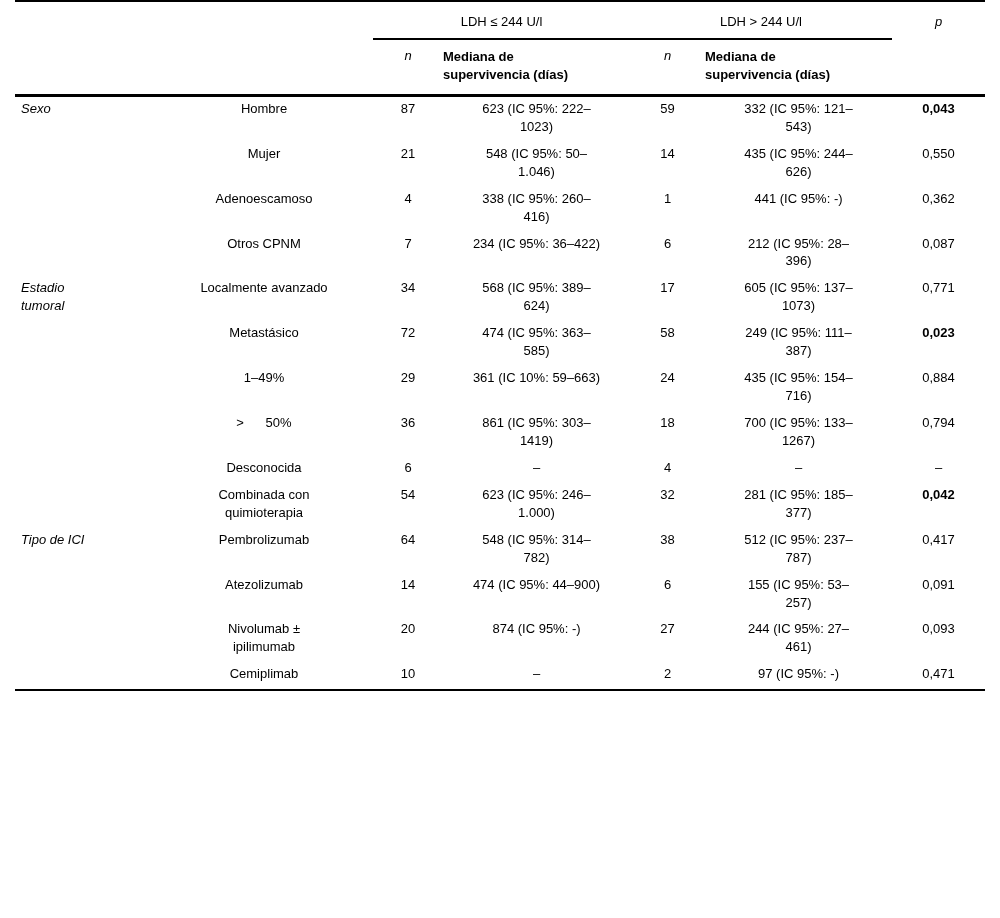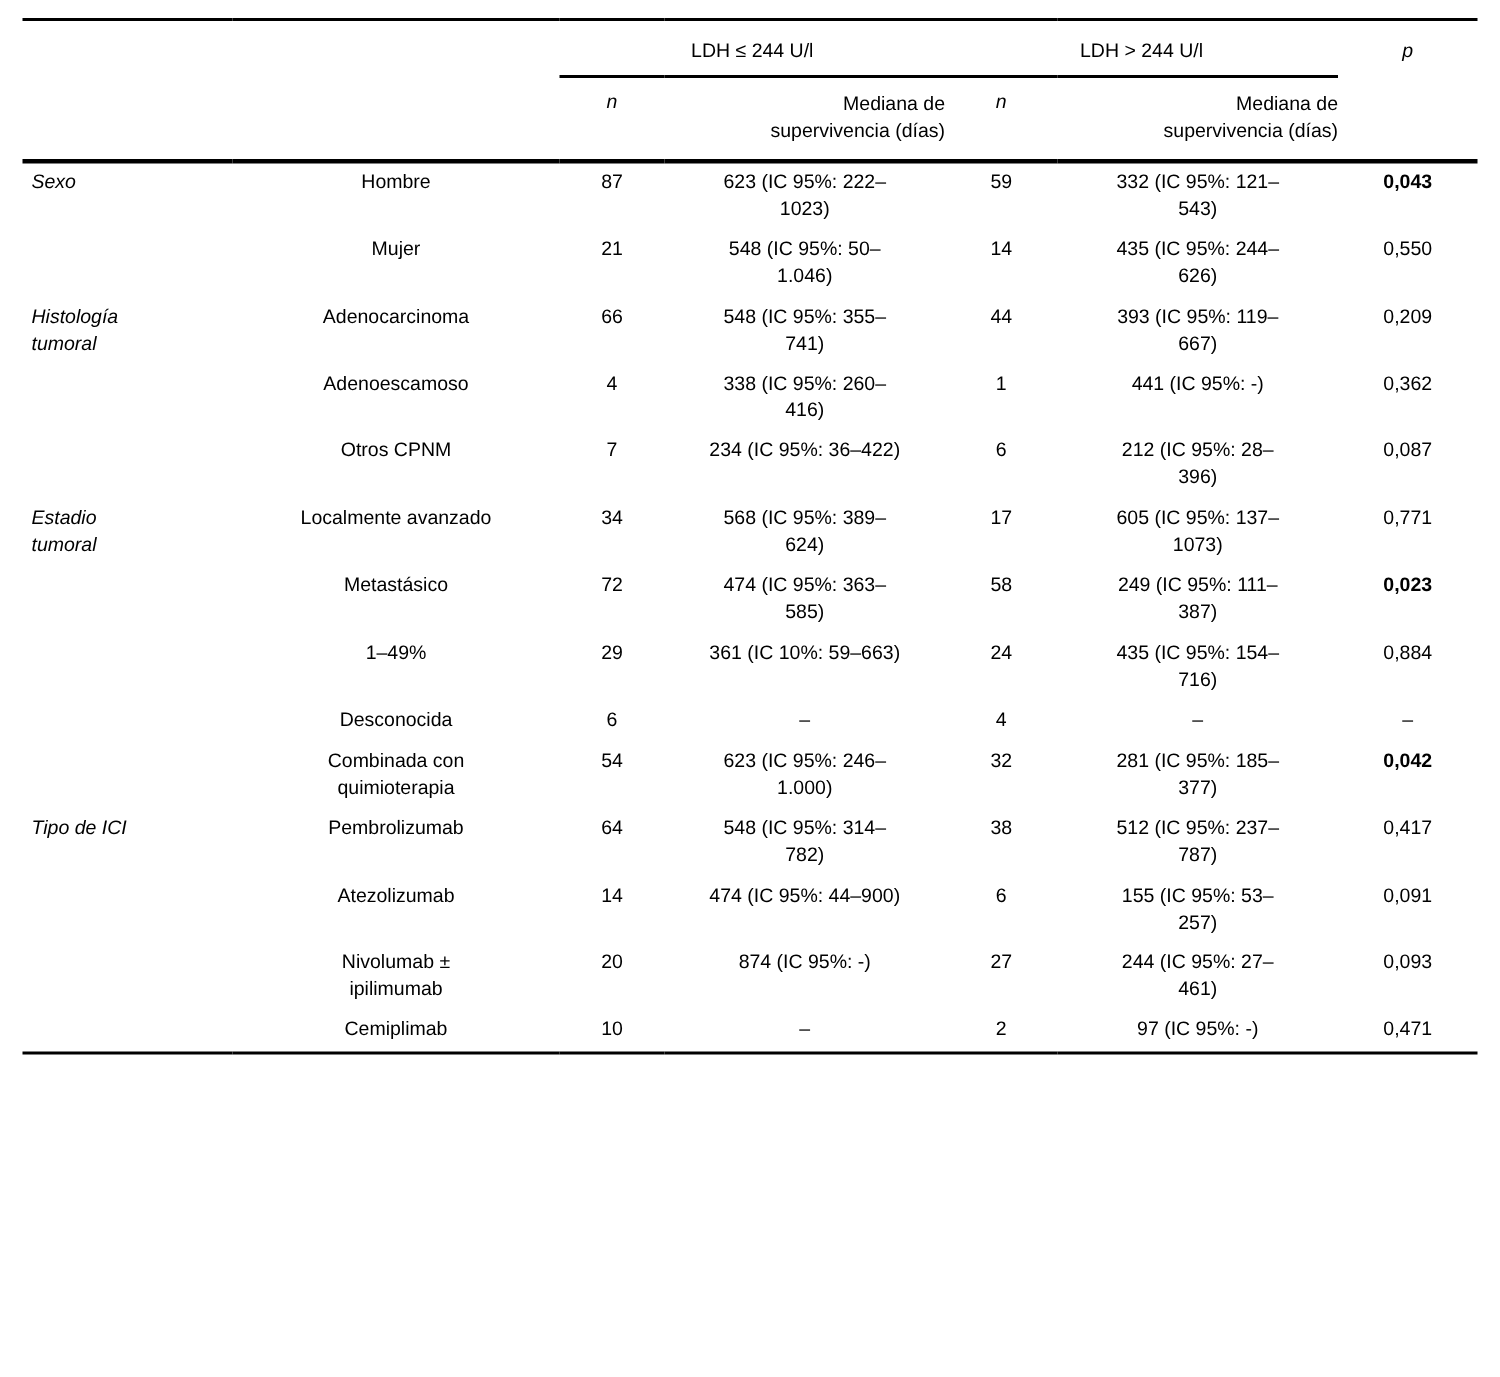--- a/index.html
+++ b/index.html
@@ -8,21 +8,21 @@
     background: #ffffff;
     color: #000000;
     font-family: "Liberation Sans", sans-serif;
     font-size: 13px;
   }
   .page {
     width: 1000px;
     height: 918px;
     background: #ffffff;
     box-sizing: border-box;
-    padding: 12px 15px 0 15px;
+    padding: 0 15px 0 15px;
   }
   table.survival {
     width: 970px;
     border-collapse: collapse;
     table-layout: fixed;
     border-top: 2px solid #000;
     border-bottom: 2px solid #000;
   }
   col.c-group  { width: 140px; }
   col.c-sub    { width: 218px; }
@@ -46,25 +46,26 @@
     padding: 12px 0 9px 0;
     vertical-align: top;
   }
   .n-head {
     text-align: center;
     font-style: italic;
     padding: 8px 0 10px 0;
     vertical-align: top;
   }
   .med-head {
-    text-align: right;
+    text-align: left;
     white-space: pre-line;
     padding: 8px 0 10px 0;
     vertical-align: top;
     line-height: 1.38;
+    font-weight: bold;
   }
   tbody td {
     vertical-align: top;
     padding: 3px 4px 6px 4px;
     line-height: 1.38;
   }
   td.group { font-style: italic; white-space: pre-line; text-align: left; padding-left: 6px; }
   td.sub   { white-space: pre-wrap; text-align: center; }
   td.num   { text-align: center; }
   td.med   { text-align: center; white-space: pre-line; }
@@ -122,32 +123,20 @@
           <td class="sub">Mujer</td>
           <td class="num">21</td>
           <td class="med">548 (IC 95%: 50–
 1.046)</td>
           <td class="num">14</td>
           <td class="med">435 (IC 95%: 244–
 626)</td>
           <td class="pval">0,550</td>
         </tr>
         <tr>
-          <td class="group">Histología
-tumoral</td>
-          <td class="sub">Adenocarcinoma</td>
-          <td class="num">66</td>
-          <td class="med">548 (IC 95%: 355–
-741)</td>
-          <td class="num">44</td>
-          <td class="med">393 (IC 95%: 119–
-667)</td>
-          <td class="pval">0,209</td>
-        </tr>
-        <tr>
           <td class="group"></td>
           <td class="sub">Adenoescamoso</td>
           <td class="num">4</td>
           <td class="med">338 (IC 95%: 260–
 416)</td>
           <td class="num">1</td>
           <td class="med">441 (IC 95%: -)</td>
           <td class="pval">0,362</td>
         </tr>
         <tr>
@@ -188,20 +177,31 @@
           <td class="sub">1–49%</td>
           <td class="num">29</td>
           <td class="med">361 (IC 10%: 59–663)</td>
           <td class="num">24</td>
           <td class="med">435 (IC 95%: 154–
 716)</td>
           <td class="pval">0,884</td>
         </tr>
         <tr>
           <td class="group"></td>
+          <td class="sub">&gt;      50%</td>
+          <td class="num">36</td>
+          <td class="med">861 (IC 95%: 303–
+1419)</td>
+          <td class="num">18</td>
+          <td class="med">700 (IC 95%: 133–
+1267)</td>
+          <td class="pval">0,794</td>
+        </tr>
+        <tr>
+          <td class="group"></td>
           <td class="sub">Desconocida</td>
           <td class="num">6</td>
           <td class="med">–</td>
           <td class="num">4</td>
           <td class="med">–</td>
           <td class="pval">–</td>
         </tr>
         <tr>
           <td class="group"></td>
           <td class="sub">Combinada con

